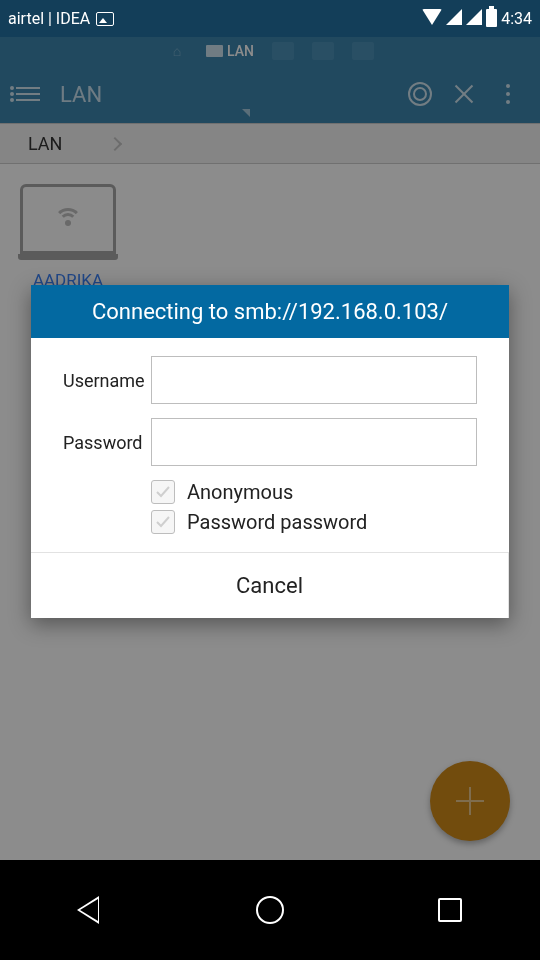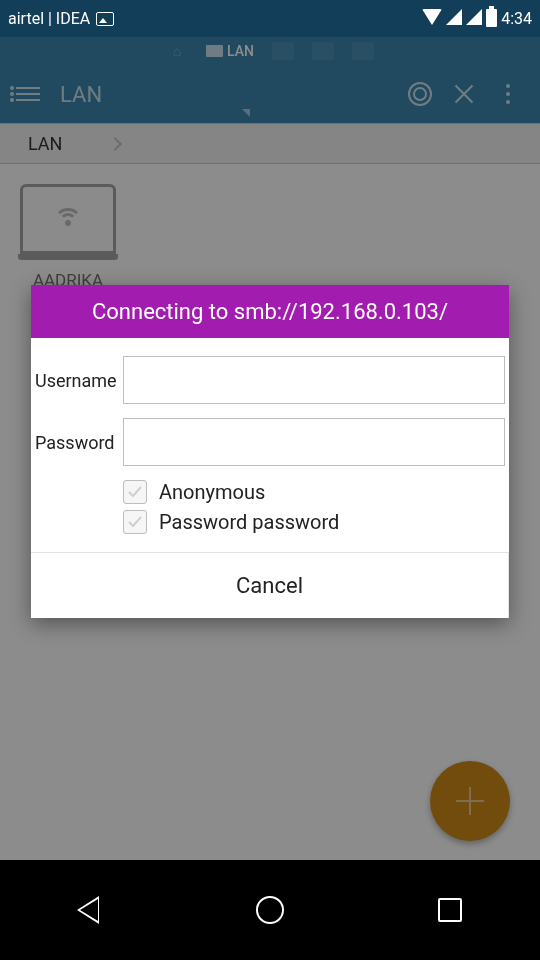--- a/index.html
+++ b/index.html
@@ -135,21 +135,21 @@
     .laptop{
       width:96px;height:70px;border:3px solid #a6a6a6;border-radius:6px 6px 0 0;
       background:#fefefe;display:flex;align-items:center;justify-content:center;
     }
     .laptop-base{width:100px;height:6px;background:#a6a6a6;border-radius:0 0 3px 3px;}
     .wifi-in{width:28px;height:22px;position:relative;}
     .wifi-in span{position:absolute;border:3px solid #bfbfbf;border-radius:50%;border-bottom-color:transparent;border-left-color:transparent;border-right-color:transparent;}
     .w1{width:28px;height:28px;left:0;top:0;}
     .w2{width:18px;height:18px;left:5px;top:5px;}
     .w3{width:6px;height:6px;left:11px;top:12px;background:#bfbfbf;border-radius:50%;border:none;}
-    .device-lbl{margin-top:10px;font-size:17px;color:#737373;}
+    .device-lbl{margin-top:10px;font-size:17px;color:#3b82f6;}
     .fab{
       position:absolute; right:30px; bottom:20px;
       width:80px;height:80px;border-radius:50%;
       background:#d08a18;
       display:flex;align-items:center;justify-content:center;
       box-shadow:0 3px 6px rgba(0,0,0,.3);
     }
     .fab::before,.fab::after{content:"";position:absolute;background:#e8c78e;}
     .fab::before{width:28px;height:2px;}
     .fab::after{width:2px;height:28px;}
@@ -157,25 +157,25 @@
       position:absolute; top:37px; left:0; width:540px; height:823px;
       background:rgba(0,0,0,.45);
     }
     .dialog{
       position:absolute;
       top:285px; left:31px; width:478px;
       background:#fff;
       box-shadow:0 6px 20px rgba(0,0,0,.4);
     }
     .dlg-head{
-      background:#a21caf;color:#fff;
+      background:#0369a1;color:#fff;
       font-size:22px;text-align:center;
       padding:14px 10px;
     }
-    .dlg-body{padding:18px 4px 12px;}
+    .dlg-body{padding:18px 32px 12px;}
     .row{display:flex;align-items:center;margin-bottom:14px;}
     .row label{width:88px;font-size:18px;color:#222;}
     .row .fld{
       flex:1;height:48px;border:1px solid #bdbdbd;background:#fff;
     }
     .chk-row{display:flex;align-items:flex-end;gap:12px;margin:6px 0 6px 88px;}
     .chk{
       width:24px;height:24px;border:1px solid #bdbdbd;border-radius:3px;
       background:#f6f6f6;display:flex;align-items:center;justify-content:center;
     }

